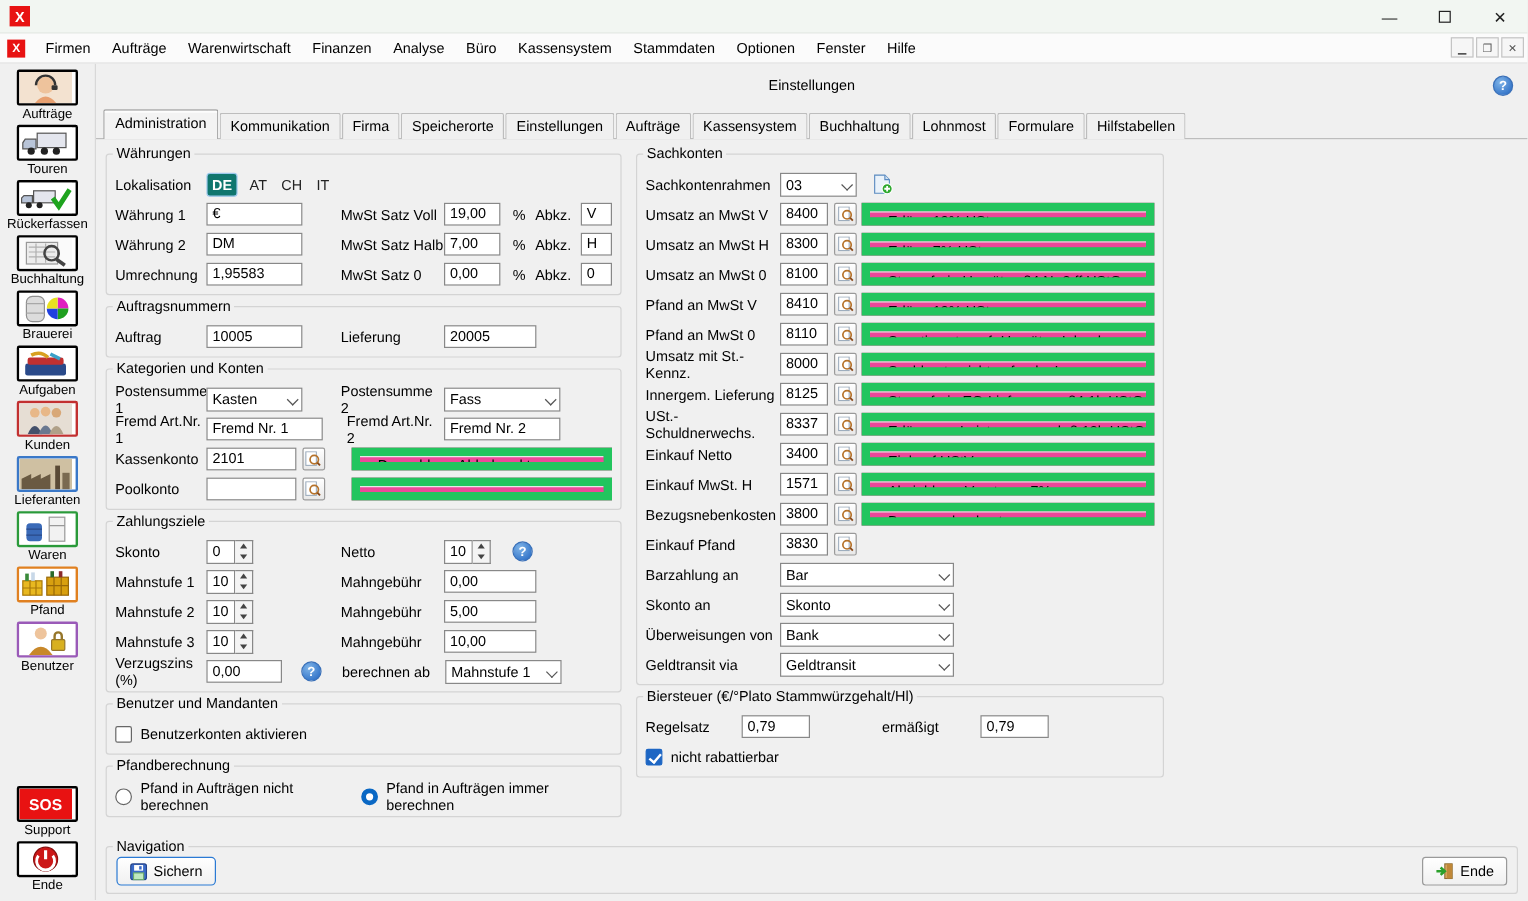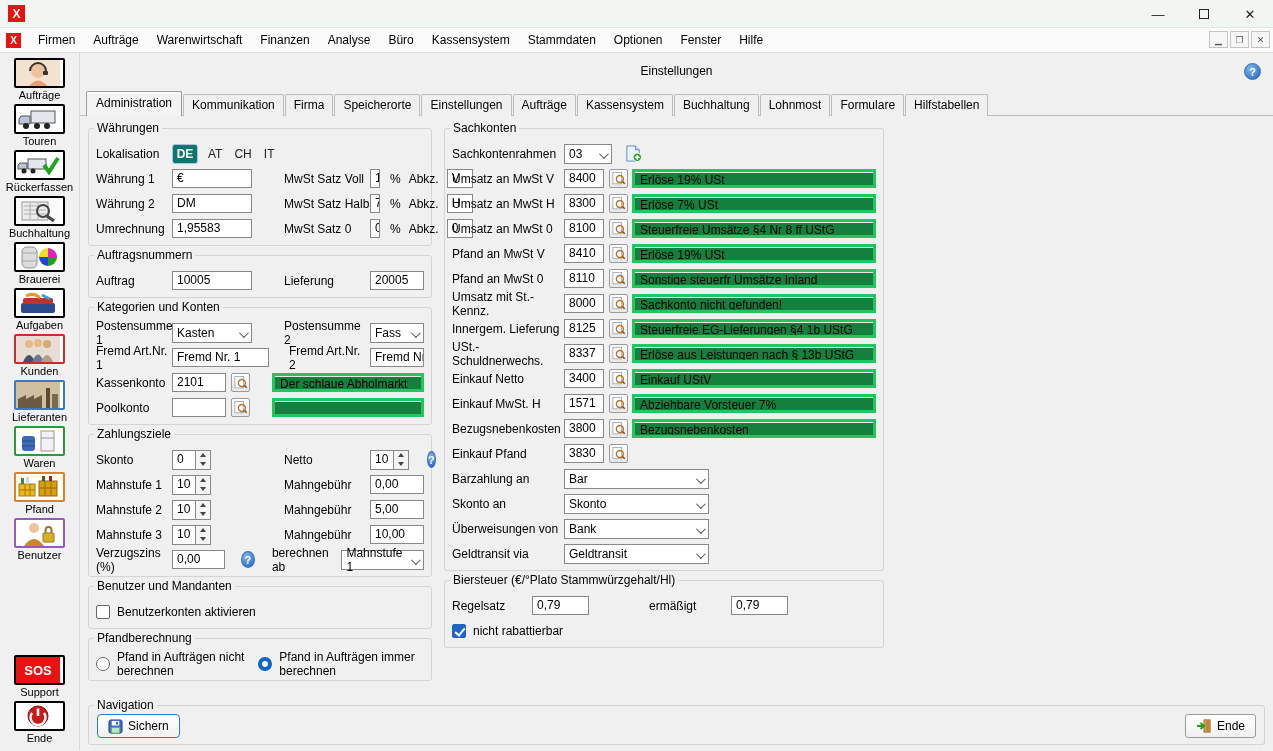--- a/index.html
+++ b/index.html
@@ -52,50 +52,50 @@
 
   .tabs { display:flex; align-items:flex-end; padding:2px 6px 0 6px;
     border-bottom:1px solid #bdbdbd; }
   .tab { border:1px solid #bdbdbd; border-bottom:none; background:#f0f0f0;
     padding:3px 8px 4px; font-size:12px; margin-right:1px; margin-bottom:-1px;
     border-radius:2px 2px 0 0; cursor:pointer; white-space:nowrap; }
   .tab.active { background:#f3f3f3; border-color:#9a9a9a; padding:4px 9px 6px;
     box-shadow:inset 0 2px 0 #fdfdfd; }
 
   .content { flex:1; display:flex; gap:12px; padding:12px 8px 0 8px; }
-  .colL { width:344px; }
+  .colL { width:430px; }
   .colR { width:440px; }
 
   
   .group { position:relative; border:1px solid #d4d4d4; border-radius:3px;
     padding:12px 7px 4px 7px; margin-bottom:9px; }
   .legend { position:absolute; top:-8px; left:5px; background:#f0f0f0; padding:0 3px; }
 
   
   .row { display:flex; align-items:center; height:25px; }
   .l1 { width:76px; flex:none; }
   .slot1 { width:112px; flex:none; display:flex; align-items:center; }
   .l2 { width:86px; flex:none; }
   .lsk { width:112px; flex:none; }
 
   .inp { height:19px; border:1px solid #888; background:#fff; padding:1px 4px 0 4px;
     overflow:hidden; white-space:nowrap; }
   .w80{width:80px;} .w57{width:57px;} .w26{width:26px; flex:none;} .w97{width:97px;}
   .w77{width:77px;} .w63{width:63px;} .w40{width:40px; flex:none;}
-  .desc { height:19px; border:3px solid #22c55e; background:#15803d; padding:1px 5px 0 5px;
+  .desc { height:19px; border:7px solid #22c55e; background:#ec4899; padding:1px 5px 0 15px;
     overflow:hidden; white-space:nowrap; box-shadow:inset 0 1px 0 #e8e8e8; }
   .dK { width:232px; margin-left:22px; }
   .dS { flex:1; margin-left:4px; }
 
   .sel { height:20px; border:1px solid #888; background:#fff; display:flex;
     align-items:center; padding:0 16px 0 4px; position:relative; cursor:pointer; }
   .sel::after { content:""; position:absolute; right:5px; top:7px; width:6px; height:6px;
     border-right:1.4px solid #555; border-bottom:1.4px solid #555;
     transform:rotate(45deg) translateY(-2px); }
-  .sw64{width:48px;} .sw80{width:80px;} .sw97{width:97px;} .sw145{width:145px;}
+  .sw64{width:64px;} .sw80{width:80px;} .sw97{width:97px;} .sw145{width:145px;}
 
   .spin { display:flex; height:20px; }
   .spin .v { width:24px; border:1px solid #888; background:#fff; padding:1px 0 0 4px; }
   .spin .btns { width:15px; border:1px solid #888; border-left:none; display:flex;
     flex-direction:column; background:#f4f4f4; }
   .spin .btns span { flex:1; display:flex; align-items:center; justify-content:center; }
   .arr-up { width:0;height:0;border-left:3px solid transparent;border-right:3px solid transparent;
     border-bottom:4px solid #444; }
   .arr-dn { width:0;height:0;border-left:3px solid transparent;border-right:3px solid transparent;
     border-top:4px solid #444; }

